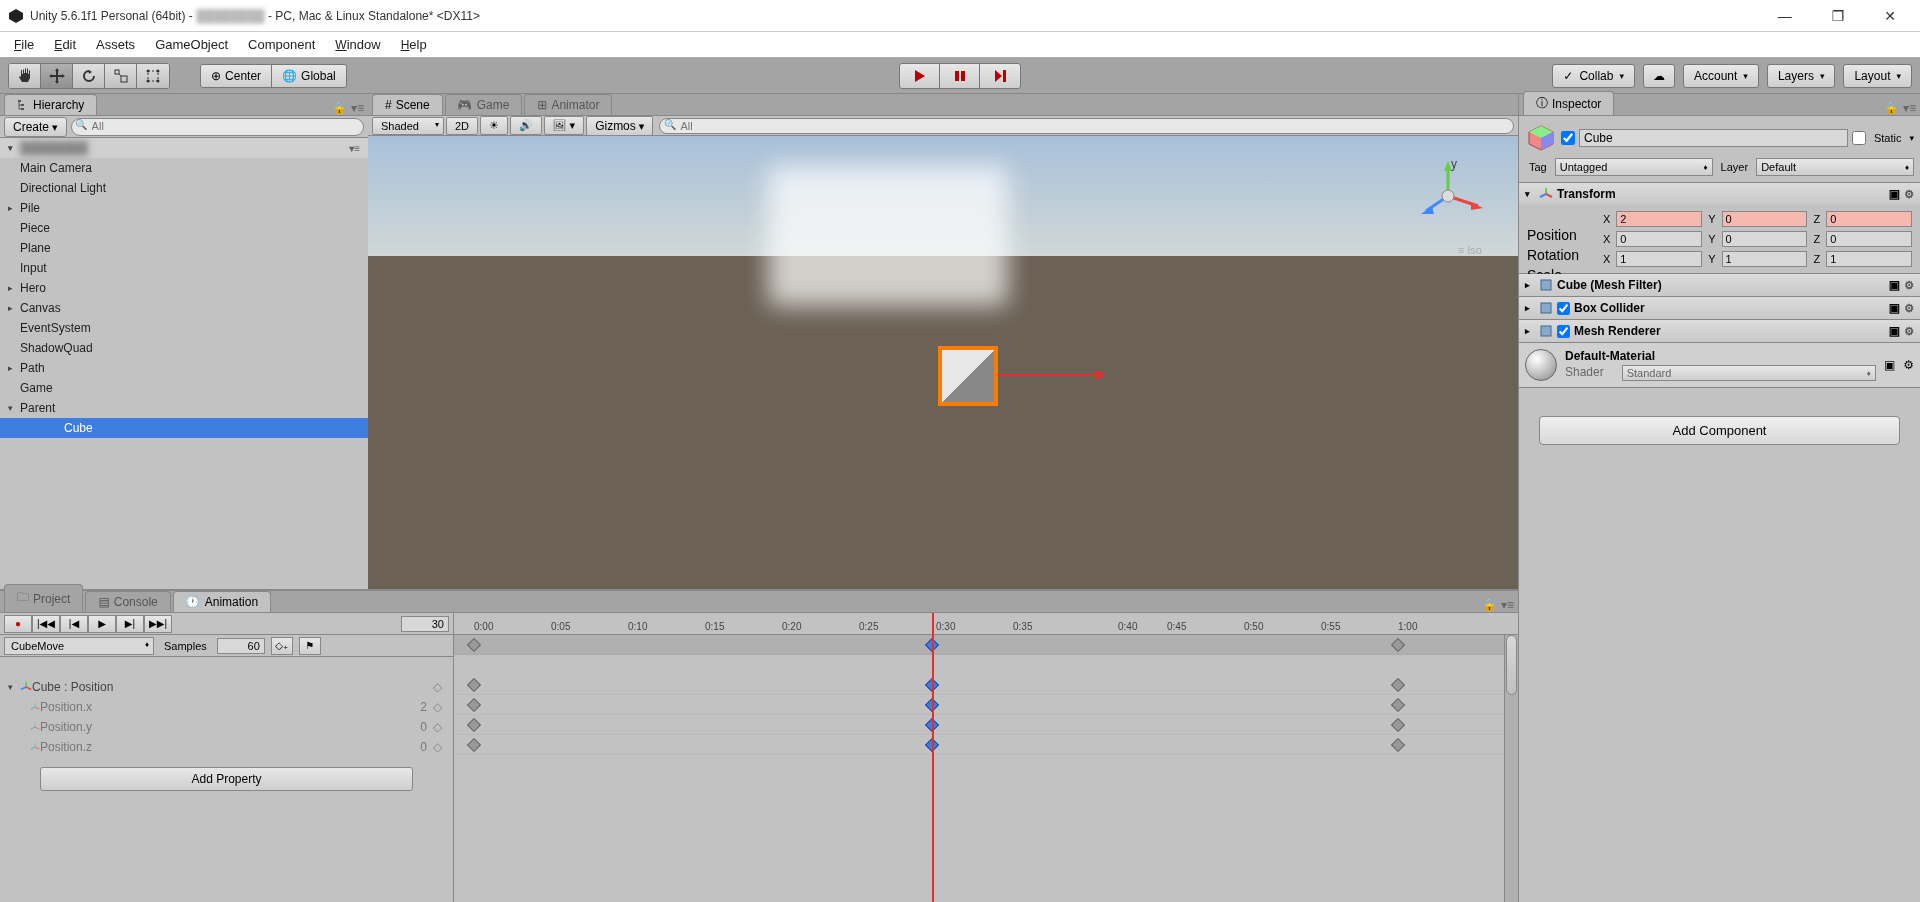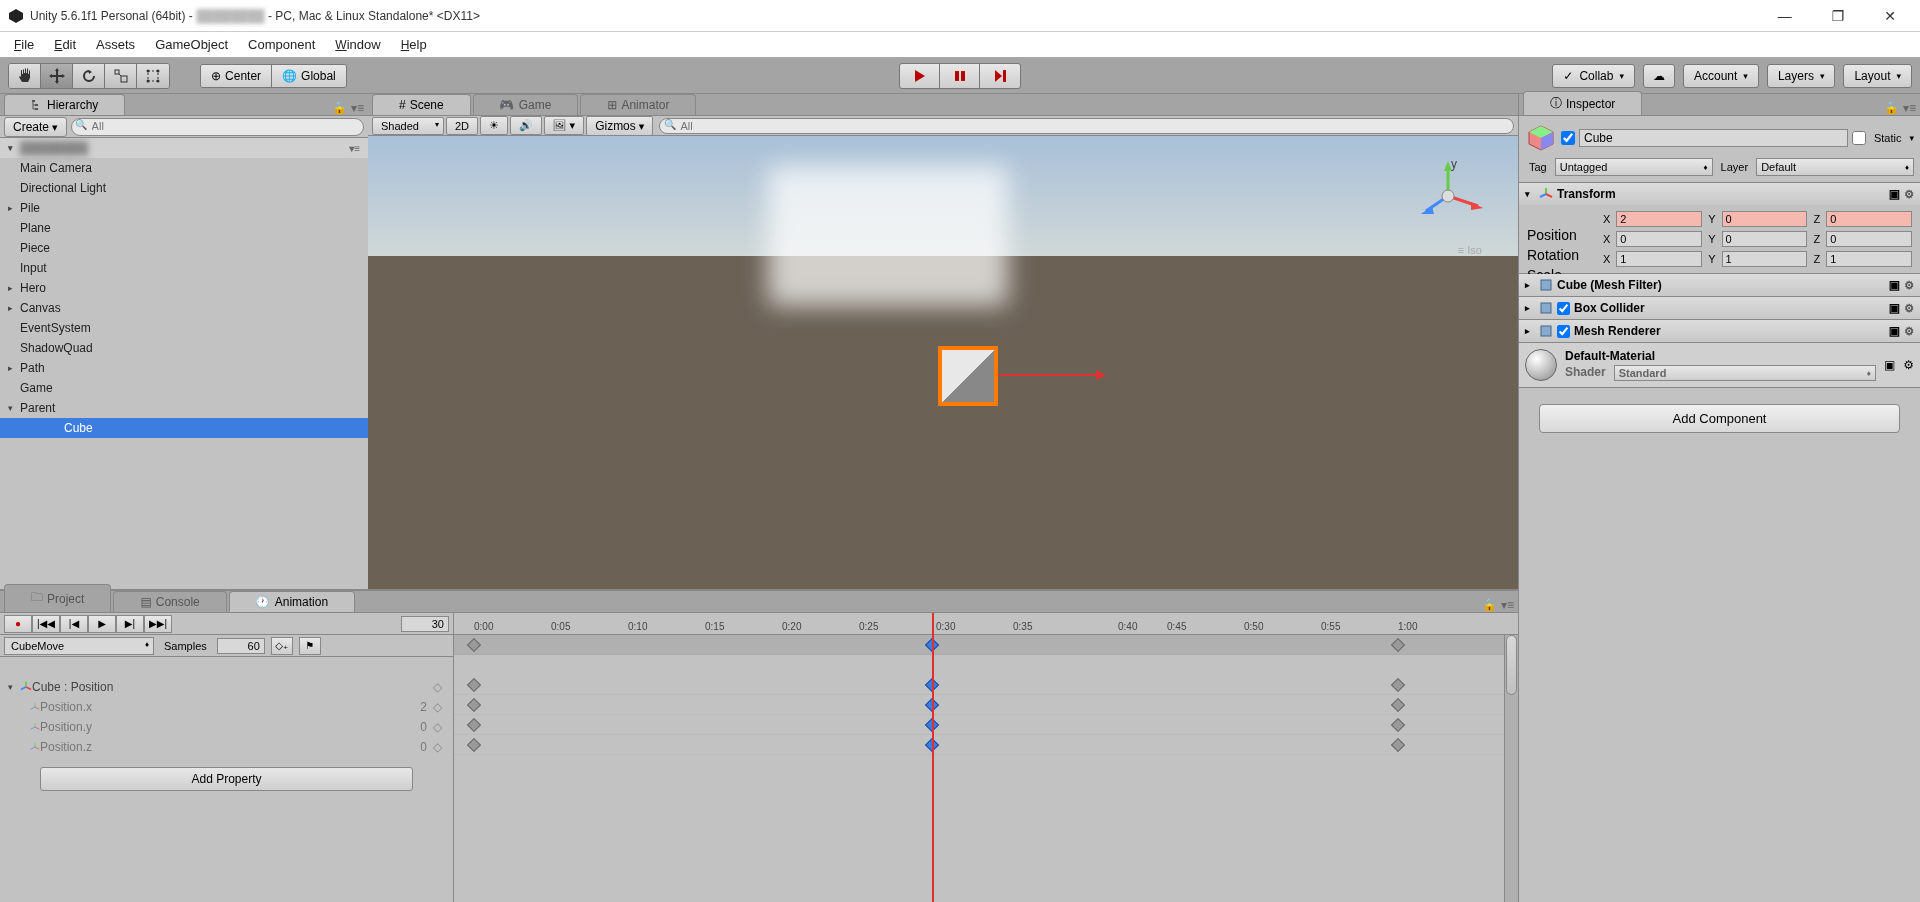--- a/index.html
+++ b/index.html
@@ -37,21 +37,21 @@
 .cloud-btn { width: 32px; height: 24px; background: linear-gradient(#e8e8e8, #cecece); border: 1px solid #777; border-radius: 3px; display: flex; align-items: center; justify-content: center; cursor: pointer; }
 
 
 .main { display: flex; height: calc(902px - 32px - 26px - 36px); position: relative; }
 .left-pane { width: 368px; display: flex; flex-direction: column; background: #c2c2c2; }
 .center-pane { flex: 1; display: flex; flex-direction: column; }
 .right-pane { width: 402px; background: #c2c2c2; border-left: 1px solid #888; }
 
 
 .panel-tabs { height: 22px; display: flex; align-items: flex-end; background: #a4a4a4; border-bottom: 1px solid #888; padding-left: 4px; position: relative; }
-.panel-tab { padding: 3px 26px; background: #c2c2c2; border: 1px solid #888; border-bottom: none; border-radius: 4px 4px 0 0; margin-right: 2px; cursor: pointer; display: flex; align-items: center; gap: 4px; font-size: 12px; }
+.panel-tab { padding: 3px 12px; background: #c2c2c2; border: 1px solid #888; border-bottom: none; border-radius: 4px 4px 0 0; margin-right: 2px; cursor: pointer; display: flex; align-items: center; gap: 4px; font-size: 12px; }
 .panel-tab.inactive { background: #a4a4a4; color: #555; }
 .panel-tab .tab-icon { width: 12px; height: 12px; }
 .panel-lock { position: absolute; right: 4px; font-size: 11px; color: #666; display: flex; gap: 4px; }
 
 
 .hierarchy-toolbar { height: 22px; display: flex; align-items: center; padding: 0 4px; border-bottom: 1px solid #888; gap: 4px; }
 .create-btn { padding: 2px 8px; background: linear-gradient(#e8e8e8, #cecece); border: 1px solid #888; border-radius: 3px; cursor: pointer; font-size: 11px; }
 .search-field { flex: 1; height: 18px; background: #e8e8e8; border: 1px solid #888; border-radius: 9px; padding: 0 2px 0 20px; position: relative; }
 .search-field::before { content: "🔍"; position: absolute; left: 4px; top: 0; font-size: 10px; color: #888; }
 .search-field input { border: none; background: transparent; width: 100%; outline: none; font-size: 11px; }
@@ -132,22 +132,22 @@
 .comp-body { padding: 4px 8px; }
 .xyz-row { display: flex; align-items: center; height: 20px; gap: 4px; }
 .xyz-row .xlabel { width: 70px; font-size: 14px; margin-top: 32px; }
 .xyz-row .axis-lbl { font-size: 11px; padding: 0 2px; }
 .xyz-row input { flex: 1; height: 16px; border: 1px solid #888; background: #d8d8d8; padding: 0 3px; font-size: 11px; min-width: 0; }
 .xyz-row input.highlight { background: #f5b9b0; }
 .material-row { display: flex; align-items: center; padding: 6px; gap: 8px; border-bottom: 1px solid #888; background: #d0d0d0; }
 .material-row .mat-sphere { width: 32px; height: 32px; border-radius: 50%; background: radial-gradient(circle at 35% 30%, #fff, #888); border: 1px solid #666; }
 .material-row .mat-info { flex: 1; display: flex; flex-direction: column; gap: 2px; }
 .material-row .mat-name { font-size: 12px; font-weight: bold; }
-.material-row .shader-row { display: flex; gap: 8px; font-size: 11px; color: #666; font-weight: bold; }
-.add-comp-btn { margin: 16px 20px; padding: 6px; background: linear-gradient(#f0f0f0,#d8d8d8); border: 1px solid #888; border-radius: 4px; text-align: center; cursor: pointer; font-size: 13px; }
+.material-row .shader-row { display: flex; gap: 18px; font-size: 11px; color: #666; }
+.add-comp-btn { margin: 28px 20px; padding: 6px; background: linear-gradient(#f0f0f0,#d8d8d8); border: 1px solid #888; border-radius: 4px; text-align: center; cursor: pointer; font-size: 13px; }
 </style>
 </head>
 <body>
 
 <div class="titlebar">
   <svg class="unity-logo" viewBox="0 0 16 16">
       <polygon points="8,1 15,5 15,11 8,15 1,11 1,5" fill="#222"></polygon>
     </svg>
   <span class="title-text">
     <span>Unity 5.6.1f1 Personal (64bit) -</span>
@@ -273,22 +273,22 @@
     <div class="hierarchy-list">
       <div class="hierarchy-item scene-root">
           <span class="foldout">▾</span>
           <span style="filter:blur(3px);color:#888">████████</span>
           <span style="margin-left:auto;padding-right:8px;font-size:10px;color:#666">▾≡</span>
         </div>
       <div id="hier-items">
           <div class="hierarchy-item indent-1"><span class="foldout"></span>Main Camera</div>
           <div class="hierarchy-item indent-1"><span class="foldout"></span>Directional Light</div>
           <div class="hierarchy-item indent-1"><span class="foldout">▸</span>Pile</div>
+          <div class="hierarchy-item indent-1"><span class="foldout"></span>Piece</div>
           <div class="hierarchy-item indent-1"><span class="foldout"></span>Plane</div>
-          <div class="hierarchy-item indent-1"><span class="foldout"></span>Piece</div>
           <div class="hierarchy-item indent-1"><span class="foldout"></span>Input</div>
           <div class="hierarchy-item indent-1"><span class="foldout">▸</span>Hero</div>
           <div class="hierarchy-item indent-1"><span class="foldout">▸</span>Canvas</div>
           <div class="hierarchy-item indent-1"><span class="foldout"></span>EventSystem</div>
           <div class="hierarchy-item indent-1"><span class="foldout"></span>ShadowQuad</div>
           <div class="hierarchy-item indent-1"><span class="foldout">▸</span>Path</div>
           <div class="hierarchy-item indent-1"><span class="foldout"></span>Game</div>
           <div class="hierarchy-item indent-1"><span class="foldout">▾</span>Parent</div>
           <div class="hierarchy-item indent-2 selected"><span class="foldout"></span>Cube</div>
         </div>

